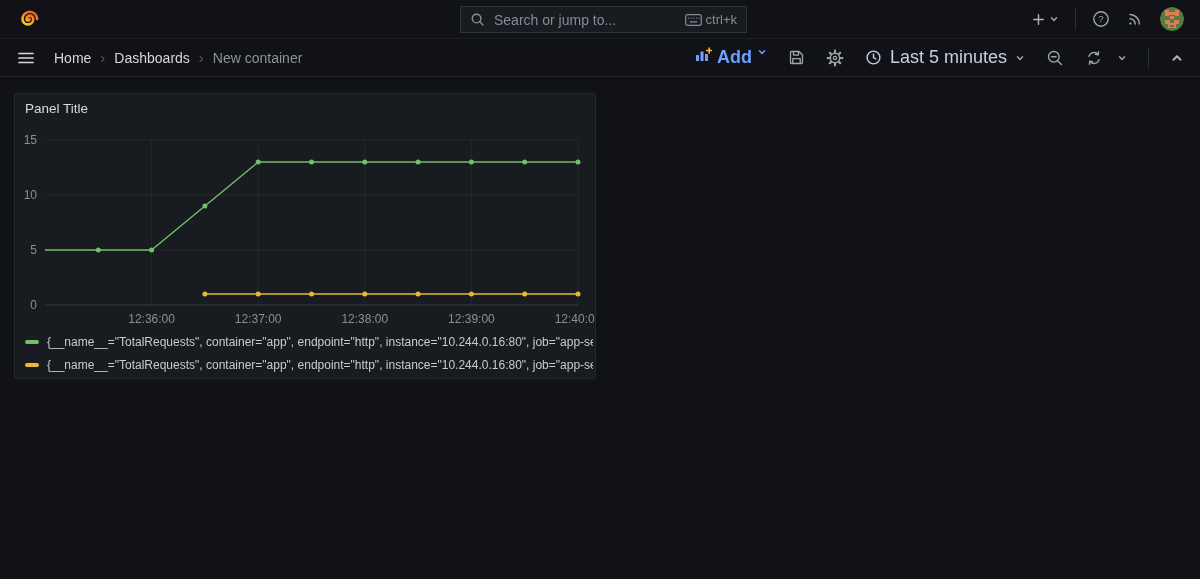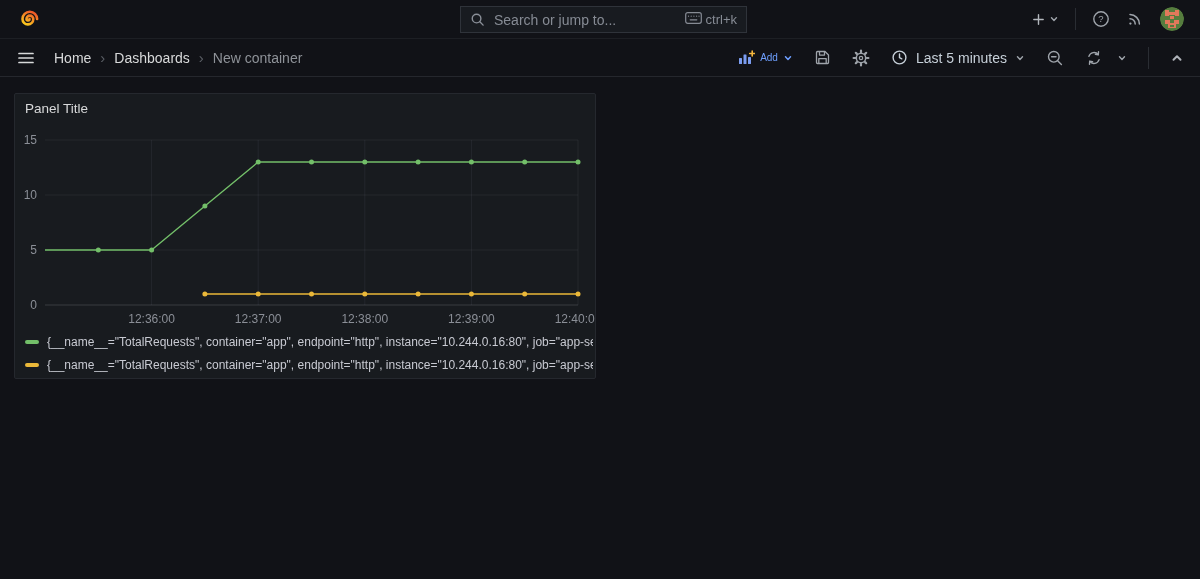--- a/index.html
+++ b/index.html
@@ -20,39 +20,39 @@
   .search-box {
     position:absolute; left:460px; top:6px; width:287px; height:27px;
     background:#181b20; border:1px solid #2f333a; border-radius:0;
     display:flex; align-items:center; padding:0 9px; gap:7px;
   }
   .search-box input {
     flex:1; background:transparent; border:none; outline:none;
     font-family:"Liberation Sans", sans-serif; font-size:14px; color:#c9ccd1; min-width:0;
   }
   .search-box input::placeholder { color:#868b94; }
-  .shortcut { display:flex; align-items:flex-start; gap:4px; color:#868b94; font-size:13px; white-space:nowrap; }
+  .shortcut { display:flex; align-items:center; gap:4px; color:#868b94; font-size:13px; white-space:nowrap; }
   .nav-right { margin-left:auto; display:flex; align-items:center; gap:16px; }
   .icon-btn { display:flex; align-items:center; justify-content:center; cursor:pointer; background:none; border:none; padding:0; }
   .plus-group { display:flex; align-items:center; gap:3px; }
   .vdivider { width:1px; height:22px; background:#2a2d33; }
   .avatar { width:24px; height:24px; border-radius:50%; overflow:hidden; cursor:pointer; }
 
   
   .subnav {
     height:38px; border-bottom:1px solid #25272d;
     display:flex; align-items:center; padding:0 16px; gap:0;
   }
   .breadcrumb { display:flex; align-items:center; gap:9px; margin-left:18px; font-size:14px; }
   .crumb { color:#d8d9da; cursor:pointer; }
   .crumb-sep { color:#5b5f66; font-size:15px; line-height:1; }
   .crumb-current { color:#8e9298; }
   .toolbar-right { margin-left:auto; display:flex; align-items:center; gap:21px; }
-  .add-btn { display:flex; align-items:center; gap:5px; color:#6e9fff; font-size:10px; font-weight:400; cursor:pointer; }
-  .time-picker { display:flex; align-items:center; gap:8px; color:#c7d0d9; font-size:14px; cursor:pointer; }
+  .add-btn { display:flex; gap:5px; color:#6e9fff; font-size:18px; font-weight:700; cursor:pointer; }
+  .time-picker { display:flex; align-items:center; gap:8px; color:#c7d0d9; font-size:18px; cursor:pointer; }
   .refresh-group { display:flex; align-items:center; gap:14px; }
 
   
   .canvas { padding:16px 12px 0 14px; }
   .panel {
     width:582px; height:286px; position:relative;
     background:#181b1f; border:1px solid #25282e; border-radius:2px;
     overflow:hidden;
   }
   .panel-title {

